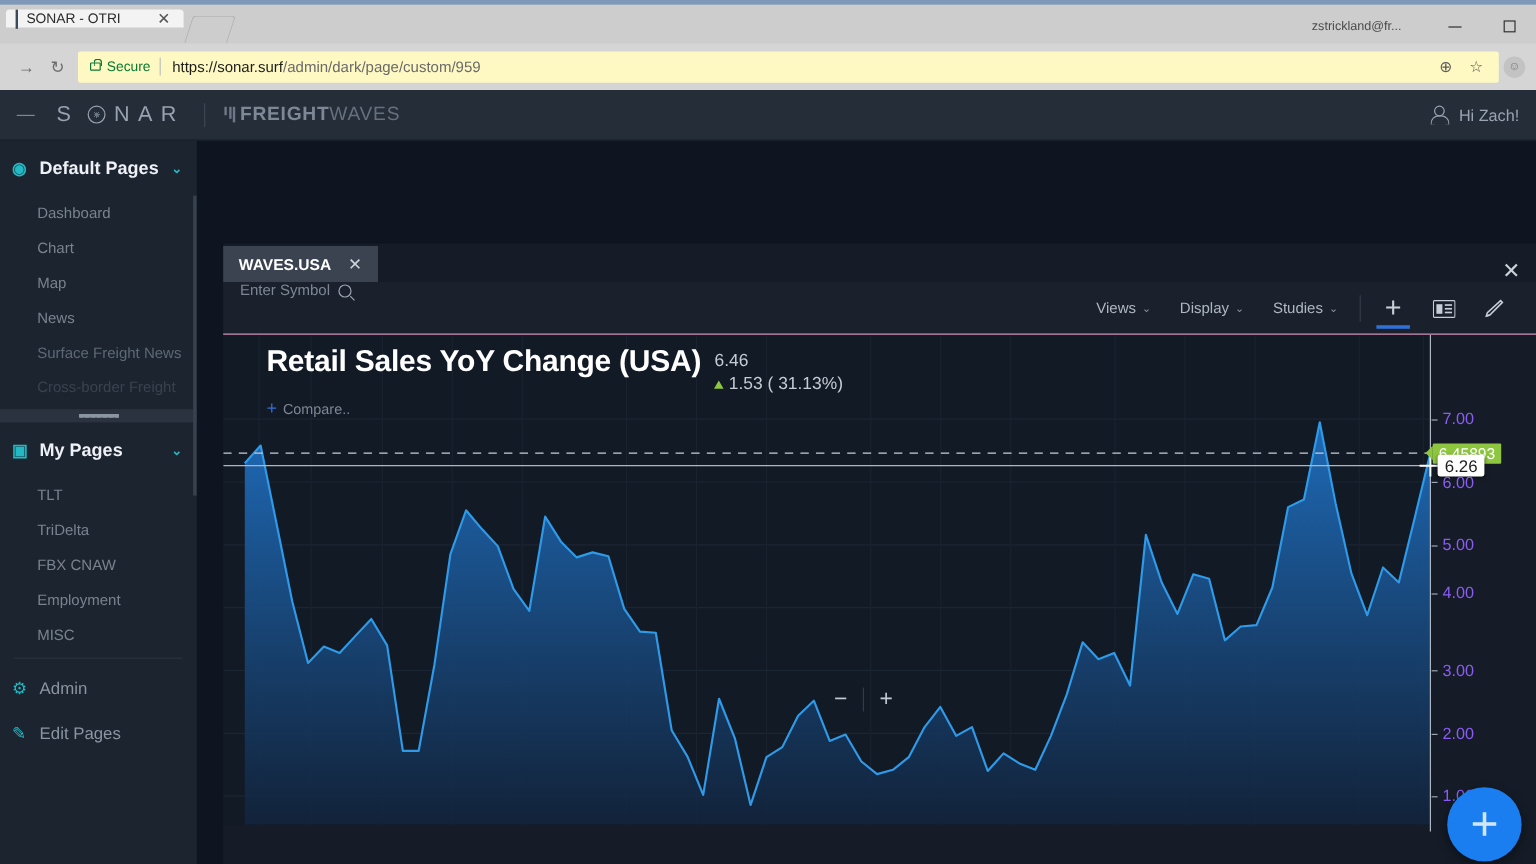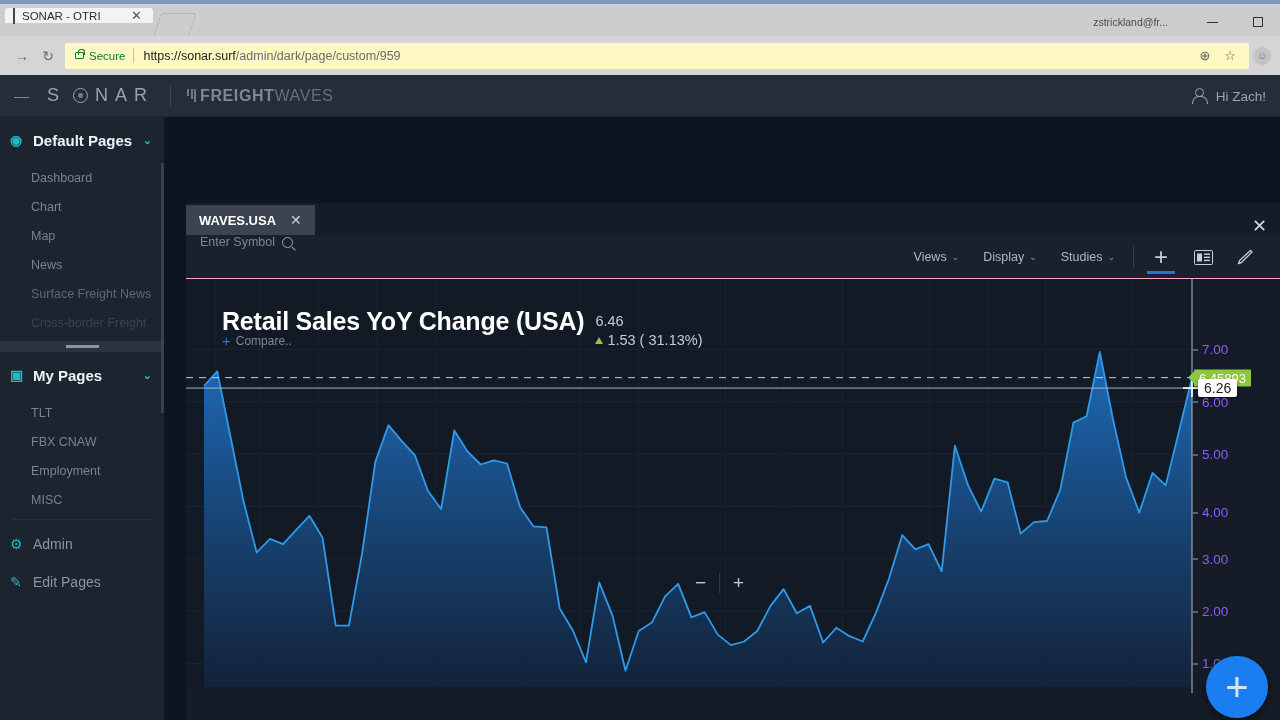--- a/index.html
+++ b/index.html
@@ -122,21 +122,21 @@
   .tools-right { margin-left: auto; display: flex; align-items: center; gap: 0; }
   .tdrop { display: flex; align-items: center; gap: 5px; color: #aeb7c3; font-size: 12.5px; padding: 0 12px; cursor: pointer; }
   .tdrop .cv { font-size: 9px; color: #8a94a1; }
   .tsep { width: 1px; height: 22px; background: #343d4a; margin: 0 6px; }
   .ticon { width: 42px; height: 44px; display: flex; align-items: center; justify-content: center; color: #c7ced7; cursor: pointer; position: relative; }
   .ticon.plus { font-size: 24px; font-weight: 200; }
   .ticon.plus::after { content:""; position:absolute; bottom:5px; left:7px; right:7px; height: 3px; background: #2f6fd8; }
 
   
   .chartwrap { position: relative; height: 466px; background: #151c27; overflow: hidden; }
-  .chart-title-row { position: absolute; left: 36px; top: 28px; display: flex; align-items: flex-start; gap: 11px; z-index: 6; }
+  .chart-title-row { position: absolute; left: 36px; top: 8px; display: flex; align-items: flex-start; gap: 11px; z-index: 6; }
   .ctitle { font-size: 25px; font-weight: bold; color: #ffffff; letter-spacing: -0.2px; }
   .cquote { padding-top: 4px; line-height: 1.25; }
   .cq-last { font-size: 14.5px; color: #c6ccd5; }
   .cq-chg { font-size: 14.5px; color: #c6ccd5; display: flex; align-items: center; gap: 4px; }
   .up-tri { width: 0; height: 0; border-left: 4.5px solid transparent; border-right: 4.5px solid transparent; border-bottom: 7px solid #8ec63f; }
 
   .compare-row { position: absolute; left: 36px; top: 53px; display: flex; align-items: center; gap: 5px; z-index: 6; }
   .cmp-plus { color: #2f6fd8; font-size: 15px; }
   .cmp-txt { color: #7e8794; font-size: 12px; }
 
@@ -248,20 +248,21 @@
     <div class="sb-grip">
         <i></i>
       </div>
 
     <div class="sb-head">
       <span class="hicon">▣</span>
       <span>My Pages</span>
       <span class="chev">⌄</span>
     </div>
     <div class="sb-item dim1">TLT</div>
+    <div class="sb-item dim1">TriDelta</div>
     <div class="sb-item dim1">FBX CNAW</div>
     <div class="sb-item dim1">Employment</div>
     <div class="sb-item dim1">MISC</div>
     <div class="sb-sep"></div>
     <div class="sb-head" style="font-size:14px;font-weight:normal;color:#8b95a2;height:38px;">
       <span class="hicon">⚙</span>
       <span>Admin</span>
     </div>
     <div class="sb-head" style="font-size:14px;font-weight:normal;color:#8b95a2;height:38px;">
       <span class="hicon">✎</span>
@@ -398,21 +399,21 @@
         <span class="zdiv"></span>
         <span class="zbtn">+</span>
       </div>
 
       <div class="yaxis" id="yaxis">
         <div class="ybadge" id="ybadge" style="top: 98.6501px;">6.45893</div>
         <div class="ytip" id="ytip" style="top: 109.065px;">6.26</div>
       <div class="ytick" style="top: 384.441px;">1.00</div>
           <div class="ytick" style="top: 332.088px;">2.00</div>
           <div class="ytick" style="top: 279.735px;">3.00</div>
-          <div class="ytick" style="top: 233px;">4.00</div>
+          <div class="ytick" style="top: 215px;">4.00</div>
           <div class="ytick" style="top: 175.029px;">5.00</div>
           <div class="ytick" style="top: 122.676px;">6.00</div>
           <div class="ytick" style="top: 70.3235px;">7.00</div>
         </div>
     </div>
 
   </div>
 
   <div class="fab">+</div>
 </div>

